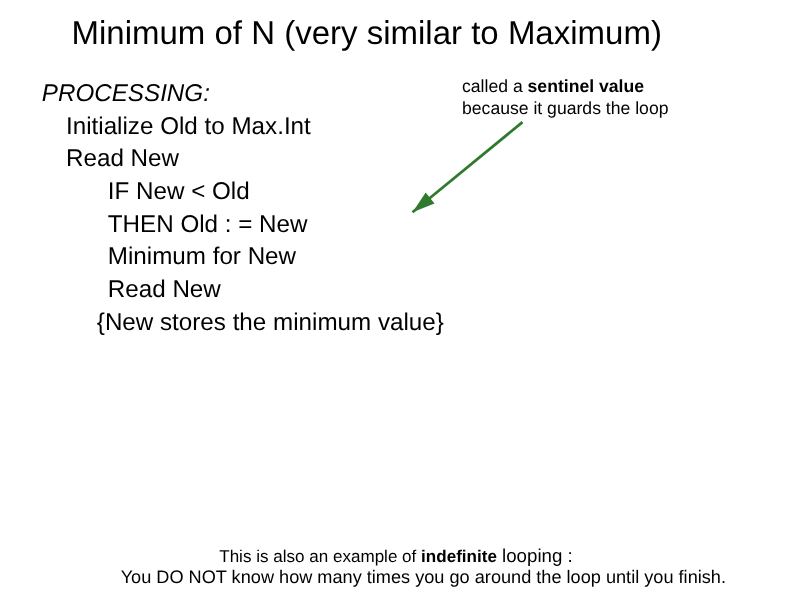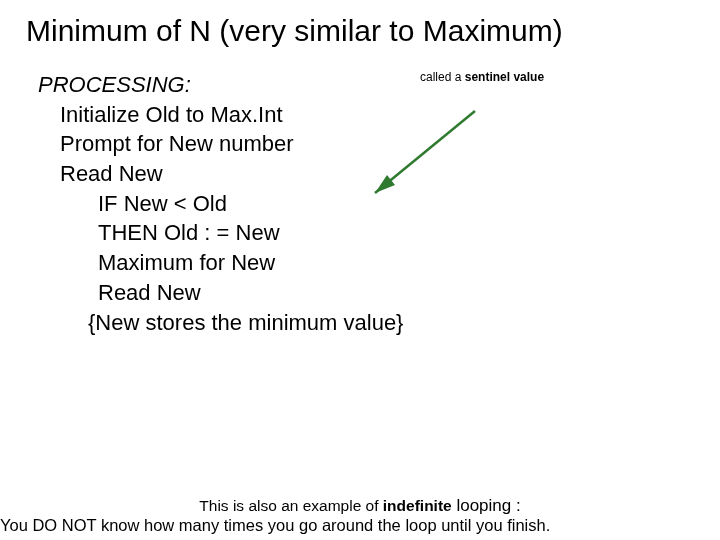--- a/index.html
+++ b/index.html
@@ -9,20 +9,21 @@
       font-family: Arial, Helvetica, sans-serif;
       background: #fff;
       color: #000;
       position: relative;
       overflow: hidden;
     }
     .title {
       font-size: 30px;
       font-weight: 400;
       padding: 14px 0 0 26px;
+      margin-left: 39px;
     }
     .content {
       position: relative;
       padding: 22px 0 0 38px;
       font-size: 22px;
       line-height: 1.35;
     }
     .heading {
       font-weight: normal;
       font-style: italic;
@@ -30,21 +31,21 @@
     .line { white-space: pre; }
     .indent1 { padding-left: 22px; }
     .indent2 { padding-left: 60px; }
     .indent0b { padding-left: 12px; }
     .indent1b { padding-left: 50px; }
     .bold { font-weight: bold; }
     .callout {
       position: absolute;
       left: 420px;
       top: 22px;
-      font-size: 12px;
+      font-size: 16px;
       line-height: 1.25;
     }
     .callout .row1 { white-space: nowrap; }
     .callout .row2 { white-space: nowrap; }
     .arrow {
       position: absolute;
       left: 355px;
       top: 55px;
       width: 140px;
       height: 100px;
@@ -57,43 +58,43 @@
       top: 495px;
       text-align: center;
       font-size: 15.5px;
       line-height: 1.3;
     }
     .footer2 {
       position: absolute;
       left: 0;
       width: 660px;
       top: 515px;
-      text-align: left;
+      text-align: right;
       font-size: 16.5px;
       line-height: 1.3;
     }
   </style>
 </head>
 <body>
 
 <div class="title">Minimum of N (very similar to Maximum)</div>
 
 <div class="content">
   <div class="heading">PROCESSING:</div>
   <div class="line indent1">Initialize Old to Max.Int</div>
-  <div class="line indent1"><span>P</span><span>rompt for New number</span></div>
   <div class="line indent1">Read New</div>
   <div class="line indent2">IF New &lt; Old</div>
   <div class="line indent2">THEN Old : = New</div>
-  <div class="line indent2">Maximum for New</div>
+  <div class="line indent2">Minimum for New</div>
   <div class="line indent2">Read New</div>
   <div class="line indent1b">{New stores the minimum value}</div>
 
   <div class="callout">
     <div class="row1"><span>called a </span><span class="bold">sentinel value</span></div>
+    <div class="row2">because it guards the loop</div>
   </div>
 
   <svg class="arrow" viewBox="0 0 140 100">
     <line x1="120" y1="8" x2="20" y2="90" stroke="#2f7a2f" stroke-width="2.5"></line>
     <polygon points="20,90 32,72 40,82" fill="#2f7a2f"></polygon>
   </svg>
 </div>
 
 <div class="footer">
   <span>This is also an example of </span><span class="bold">indefinite</span><span style="font-size:17px"> looping :</span>

